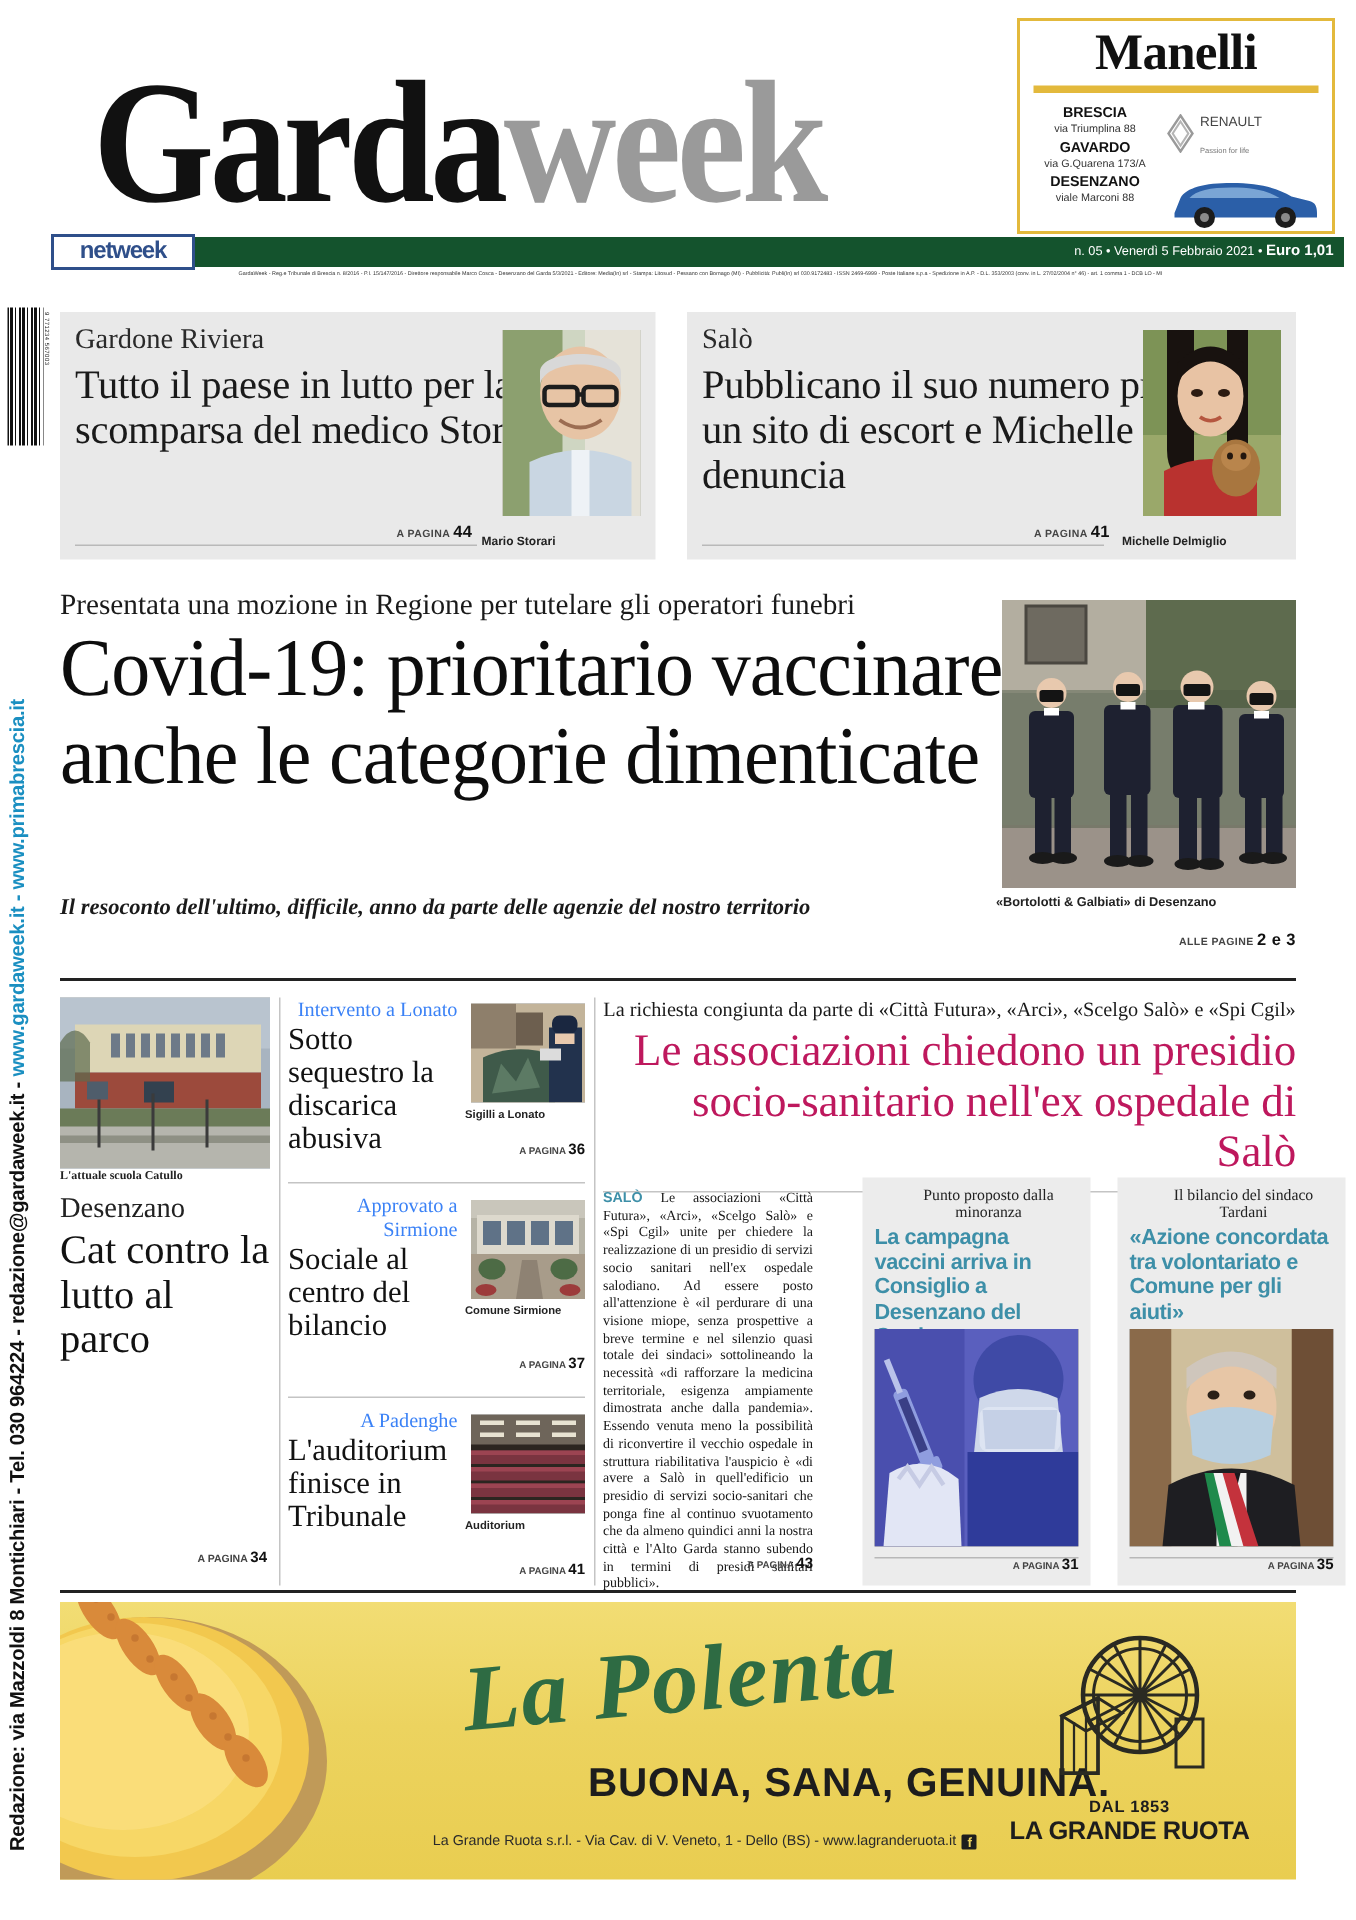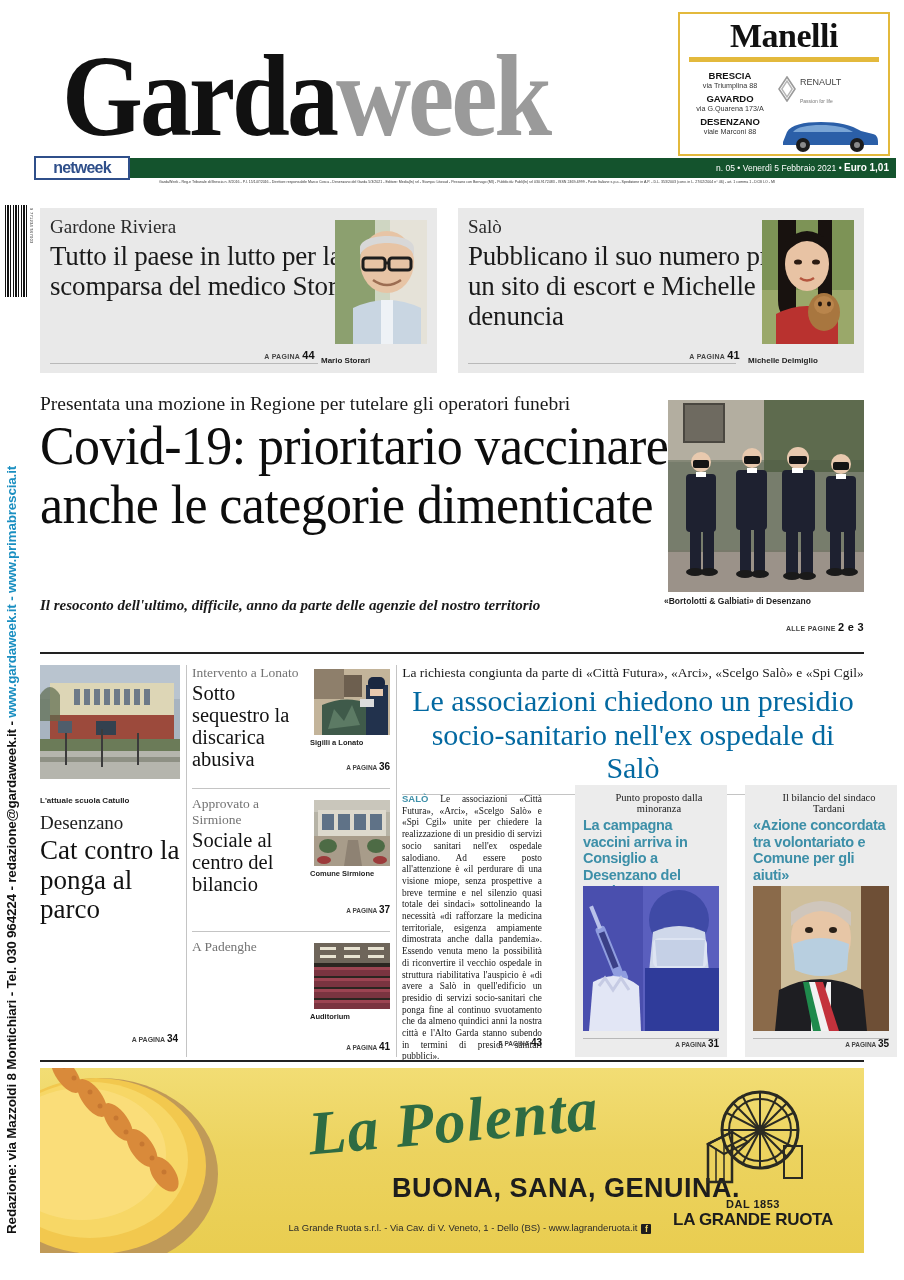--- a/index.html
+++ b/index.html
@@ -214,22 +214,22 @@
   .hr-thick { position: absolute; left: 40px; width: 824px; border-top: 2px solid #222; }
 
   
   .lower { position: absolute; left: 40px; top: 665px; width: 824px; height: 392px; }
   .vline { position: absolute; top: 0; width: 0; border-left: 1px solid #c4c4c4; height: 392px; }
 
   
   .lcol { position: absolute; left: 0; top: 0; width: 140px; }
   .lcol .photo { width: 140px; height: 114px; overflow: hidden; background: #9aa0a6; }
   .cap-small {
-    font-family: Liberation Sans, sans-serif;
-    font-weight: bold; font-size: 8px; color: #222; margin-top: 17px;
+    font-family: Liberation Serif, serif;
+    font-weight: bold; font-size: 8px; color: #222; margin-top: 0;
   }
   .lcol .kick2 {
     font-family: "Liberation Serif", serif;
     font-size: 19px; color: #222; margin-top: 7px;
   }
   .lcol h3 {
     font-family: "Liberation Serif", serif;
     font-weight: normal; font-size: 27px; line-height: 1.1; color: #121212;
     margin-top: 2px;
   }
@@ -238,21 +238,21 @@
     font-family: "Liberation Sans", sans-serif;
     font-size: 7px; font-weight: bold; color: #444;
   }
   .lcol .apagina2 b { font-size: 10px; color: #111; }
 
   
   .mcol { position: absolute; left: 152px; top: 0; width: 198px; }
   .mitem { position: relative; }
   .mitem .kick3 {
     font-family: "Liberation Serif", serif;
-    font-size: 13.5px; color: #737373; text-align: left; width: 113px;
+    font-size: 13.5px; color: #3b82f6; text-align: right; width: 113px;
   }
   .mitem h4 {
     font-family: "Liberation Serif", serif;
     font-weight: normal; font-size: 20.5px; line-height: 1.08;
     color: #121212; width: 118px; margin-top: 1px;
   }
   .mitem .mphoto {
     position: absolute; right: 0; top: 4px; width: 76px; height: 66px;
     overflow: hidden; background: #8f8d88;
   }
@@ -271,21 +271,21 @@
 
   
   .rcol { position: absolute; left: 362px; top: 0; width: 462px; }
   .rcol .rkick {
     font-family: "Liberation Serif", serif;
     font-size: 13.5px; color: #1a1a1a; text-align: center;
   }
   .rcol h2.rhead {
     font-family: "Liberation Serif", serif;
     font-weight: normal; font-size: 30px; line-height: 1.12;
-    color: #0369a1; text-align: center; margin-top: 3px;
+    color: #be185d; text-align: right; margin-top: 3px;
     letter-spacing: -0.1px;
   }
   .rcol .rhr { border-top: 1px solid #c4c4c4; margin-top: 9px; }
 
   .rbody {
     position: absolute; left: 0; top: 128px; width: 140px;
     font-family: "Liberation Serif", serif;
     font-size: 9.3px; line-height: 1.26; text-align: justify;
     color: #161616; hyphens: auto;
   }
@@ -576,21 +576,21 @@
           <g stroke="#3b3b3b" stroke-width="2">
             <line x1="26" y1="68" x2="26" y2="100"></line>
               <line x1="62" y1="64" x2="62" y2="102"></line>
               <line x1="98" y1="68" x2="98" y2="100"></line>
           </g>
           <path d="M0 30 Q10 14 20 30 L20 56 L0 56 Z" fill="#5c6b4e" opacity="0.7"></path>
         </svg>
       </div>
       <div class="cap-small">L'attuale scuola Catullo</div>
       <div class="kick2">Desenzano</div>
-      <h3>Cat contro la ponga al parco</h3>
+      <h3>Cat contro la lutto al parco</h3>
       <div class="apagina2"><span>A PAGINA</span> <b>34</b></div>
     </div>
 
     <div class="mcol">
 
       <div class="mitem" style="height:118px">
         <div class="kick3">Intervento a Lonato</div>
         <h4>Sotto sequestro la discarica abusiva</h4>
         <div class="mphoto">
           <svg width="76" height="66" viewBox="0 0 76 66">
@@ -632,20 +632,21 @@
             <ellipse cx="66" cy="60" rx="7" ry="4" fill="#9c3b3b"></ellipse>
           </svg>
         </div>
         <div class="mcap">Comune Sirmione</div>
         <div class="mpag" style="top:108px"><span>A PAGINA</span> <b>37</b></div>
       </div>
       <div class="mhr"></div>
 
       <div class="mitem" style="height:124px">
         <div class="kick3">A Padenghe</div>
+        <h4>L'auditorium finisce in Tribunale</h4>
         <div class="mphoto">
           <svg width="76" height="66" viewBox="0 0 76 66">
             <rect width="76" height="66" fill="#2b2520"></rect>
             <rect y="0" width="76" height="20" fill="#6e655a"></rect>
             <g fill="#e8e3d2">
               <rect x="6" y="4" width="16" height="3"></rect>
                 <rect x="30" y="4" width="16" height="3"></rect>
                 <rect x="54" y="4" width="16" height="3"></rect>
               <rect x="6" y="12" width="16" height="3"></rect>
                 <rect x="30" y="12" width="16" height="3"></rect>

